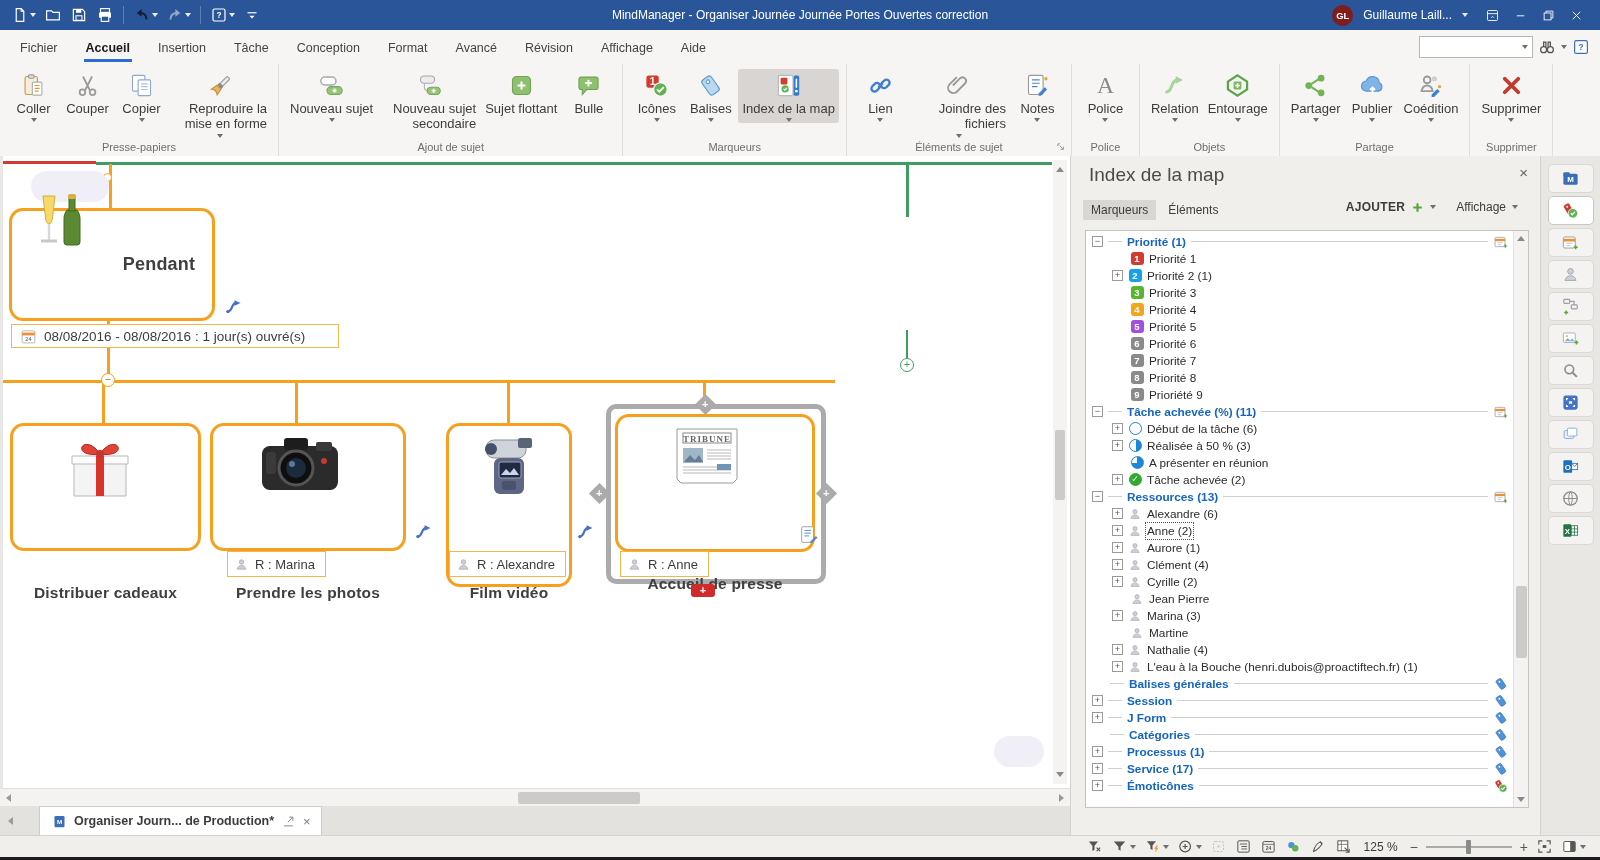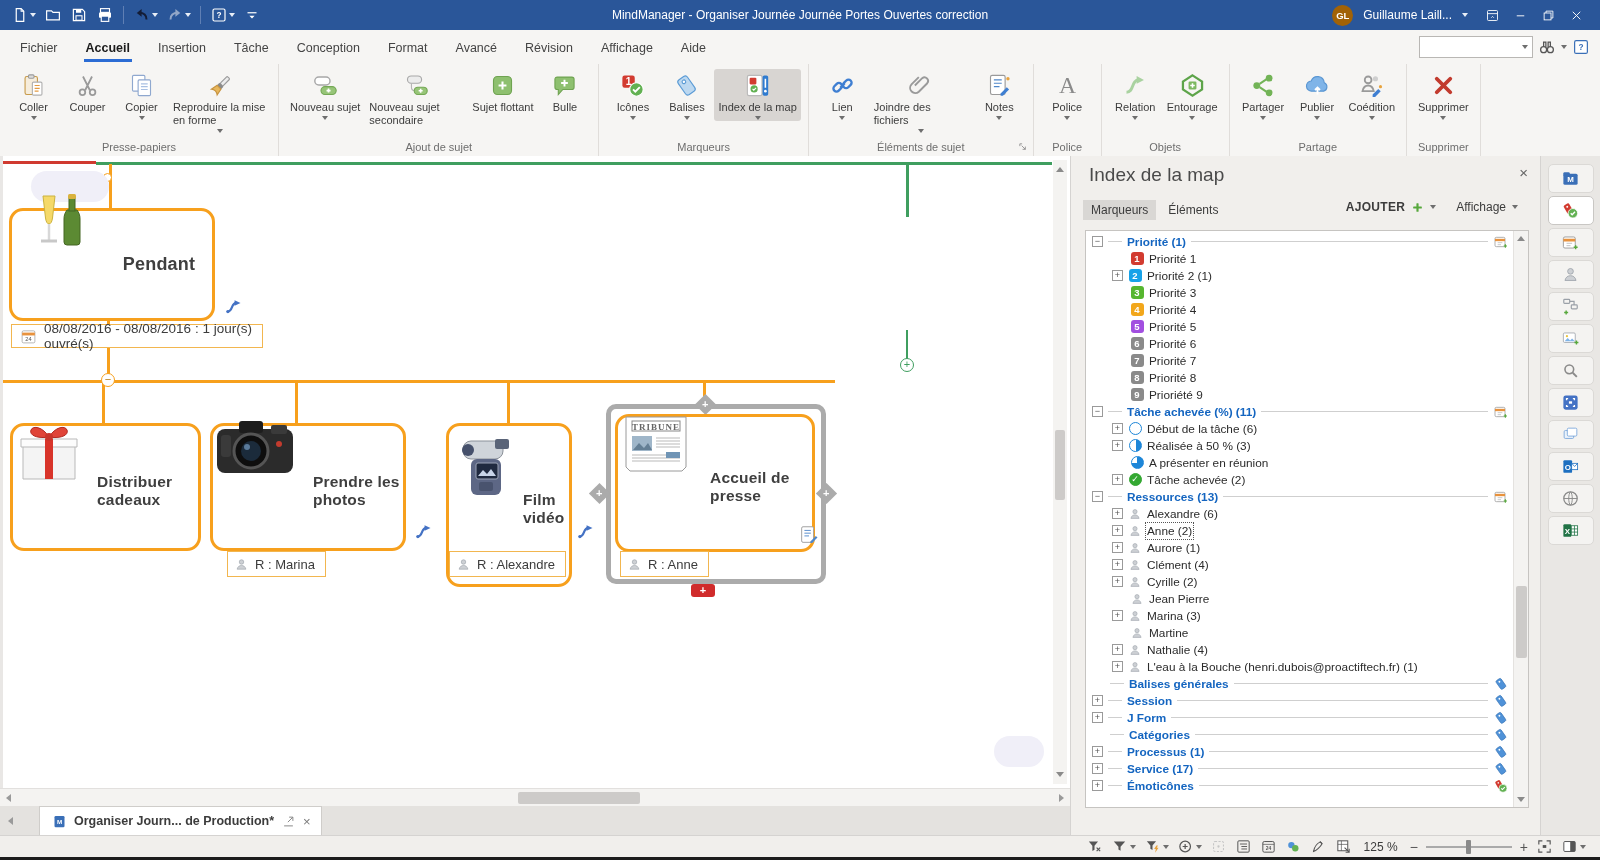--- a/index.html
+++ b/index.html
@@ -14,21 +14,21 @@
   .tri-right{width:0;height:0;border-top:4px solid transparent;border-bottom:4px solid transparent;border-left:5px solid #9a9a9a}
 
   
   .titlebar{position:absolute;left:0;top:0;width:1600px;height:30px;background:#2a5699;display:flex;align-items:center;color:#fff;}
   .qa{display:flex;align-items:center;gap:2px;padding-left:8px}
   .qa .qbtn{display:flex;align-items:center;padding:2px 3px;border-radius:2px}
   .qa .qbtn svg{width:18px;height:18px}
   .qa .sep{width:1px;height:18px;background:#5f7fb4;margin:0 4px}
   .titlebar .title{position:absolute;left:0;right:0;text-align:center;font-size:12px;color:#fff;pointer-events:none}
   .tb-right{margin-left:auto;display:flex;align-items:center;gap:10px;padding-right:10px;z-index:2}
-  .avatar{width:21px;height:21px;border-radius:50%;background:#a16207;color:#fff;font-size:9.5px;font-weight:bold;display:flex;align-items:center;justify-content:center}
+  .avatar{width:21px;height:21px;border-radius:50%;background:#7f1d1d;color:#fff;font-size:9.5px;font-weight:bold;display:flex;align-items:center;justify-content:center}
   .uname{font-size:12px}
   .winbtn{display:flex;align-items:center;justify-content:center;width:28px;height:24px}
   .winbtn svg{width:15px;height:15px}
 
   
   .tabrow{position:absolute;left:0;top:30px;width:1600px;height:34px;background:#f6f5f3;display:flex;align-items:center;border-bottom:1px solid #e4e2df}
   .rtab{font-size:12.5px;color:#444;padding:8px 14px 7px;position:relative}
   .rtab.active{font-weight:bold;color:#1c1c1c}
   .rtab.active::after{content:"";position:absolute;left:12px;right:12px;bottom:0;height:3px;background:#2b6cd4}
   .tabrow-right{margin-left:auto;display:flex;align-items:center;gap:5px;padding-right:10px}
@@ -38,36 +38,36 @@
   .tabrow-right svg{width:18px;height:18px}
 
   
   .ribbon{position:absolute;left:0;top:64px;width:1600px;height:92px;background:#f6f5f3;display:flex;border-bottom:1px solid #d5d3d1}
   .rgroup{position:relative;display:flex;flex-direction:column;border-right:1px solid #e0ddda;padding:5px 7px 17px}
   .rbtns{display:flex;align-items:flex-start;gap:1px}
   .rbtn{display:flex;flex-direction:column;align-items:center;min-width:45px;max-width:94px;padding:3px 4px 1px;border-radius:3px}
   .rbtn.active{background:#d8d5d2}
   .rbtn .ric{width:27px;height:27px;margin-bottom:2px}
   .rbtn .ric svg{width:27px;height:27px}
-  .rbtn .rlbl{font-size:11px;color:#3c3c3c;text-align:left;line-height:1.18}
+  .rbtn .rlbl{font-size:13px;color:#3c3c3c;text-align:right;line-height:1.18}
   .rbtn .tri-down{margin-top:2px}
   .rglabel{position:absolute;left:0;right:0;bottom:3px;text-align:center;font-size:11px;color:#6e6e6e}
   .launcher{position:absolute;right:4px;bottom:3px}
   .launcher svg{width:11px;height:11px}
 
   
   .canvascol{position:absolute;left:0;top:156px;width:1070px;height:632px;background:#fff;border-left:3px solid #e9e7e5;box-sizing:border-box}
   .panel{position:absolute;left:1070px;top:156px;width:470px;height:679px;background:#f1efec;border-left:1px solid #d5d3d1;box-sizing:border-box}
   .rail{position:absolute;left:1540px;top:156px;width:60px;height:679px;background:#e9e7e4;border-left:1px solid #d5d3d1;box-sizing:border-box;display:flex;flex-direction:column;align-items:center;padding-top:8px;gap:3px}
 
   
   .canvascol *{box-sizing:border-box}
   .line{position:absolute;background:#f7a01d}
   .topic{position:absolute;background:#fff;border:3px solid #f7a01d;border-radius:14px;color:#3f3f3f;font-weight:bold;display:flex;align-items:center;justify-content:center}
-  .topic.col{flex-direction:row;justify-content:flex-start;padding-top:6px}
+  .topic.col{flex-direction:column;justify-content:flex-start;padding-top:6px}
   .topic .tlabel{font-size:18px;letter-spacing:.2px}
   .topic.small .tlabel{font-size:15.5px;margin-top:2px}
   .restag{position:absolute;background:#fff;border:1.5px solid #f2b64f;display:flex;align-items:center;gap:6px;padding:2px 10px 2px 6px;font-size:13px;color:#3c3c3c}
   .restag svg{width:15px;height:15px}
   .datebox{position:absolute;border:1.5px solid #f2b64f;background:#fff;display:flex;align-items:center;gap:7px;padding:2px 8px;font-size:13.5px;color:#3c3c3c}
   .datebox svg{width:17px;height:17px}
   .node-circle{position:absolute;width:14px;height:14px;border-radius:50%;background:#fff;border:1.5px solid #f7a01d;color:#b97c12;font-size:11px;line-height:11px;text-align:center}
   .node-circle.green{border-color:#3f9e5f;color:#3f9e5f}
   .selframe{position:absolute;border:5px solid #ababab;border-radius:10px;background:transparent}
   .handle{position:absolute;width:15px;height:15px;background:#ababab;transform:rotate(45deg);display:flex;align-items:center;justify-content:center}
@@ -597,21 +597,21 @@
       <span class="tlabel">Pendant</span>
     </div>
     <span class="cicon" id="ic-rel1" style="left:221px;top:140px">
         <svg viewBox="0 0 24 24" xmlns="http://www.w3.org/2000/svg">
           <path d="M4 17c6 0 3.5-9.5 9.5-9.5" fill="none" stroke="#4472c4" stroke-width="2.4"></path>
           <path d="M11.5 4.5l6.5 3-6.5 3z" fill="#4472c4"></path>
           <circle cx="4.2" cy="17" r="1.8" fill="#4472c4"></circle>
         </svg>
       </span>
 
-    <div class="datebox" style="left:8px;top:168px;width:252px;height:24px">
+    <div class="datebox" style="left:8px;top:168px;width:328px;height:24px">
       <span id="ic-cal24">
           <svg viewBox="0 0 24 24" xmlns="http://www.w3.org/2000/svg">
             <rect x="3" y="4" width="18" height="17" rx="2" fill="#fff" stroke="#9a9a9a"></rect>
             <path d="M3 8.5h18" stroke="#e8923d" stroke-width="4"></path>
             <text x="12" y="18" font-size="8" text-anchor="middle" fill="#555">24</text>
           </svg>
         </span>
       <span>08/08/2016 - 08/08/2016 : 1 jour(s) ouvré(s)</span>
     </div>
 

